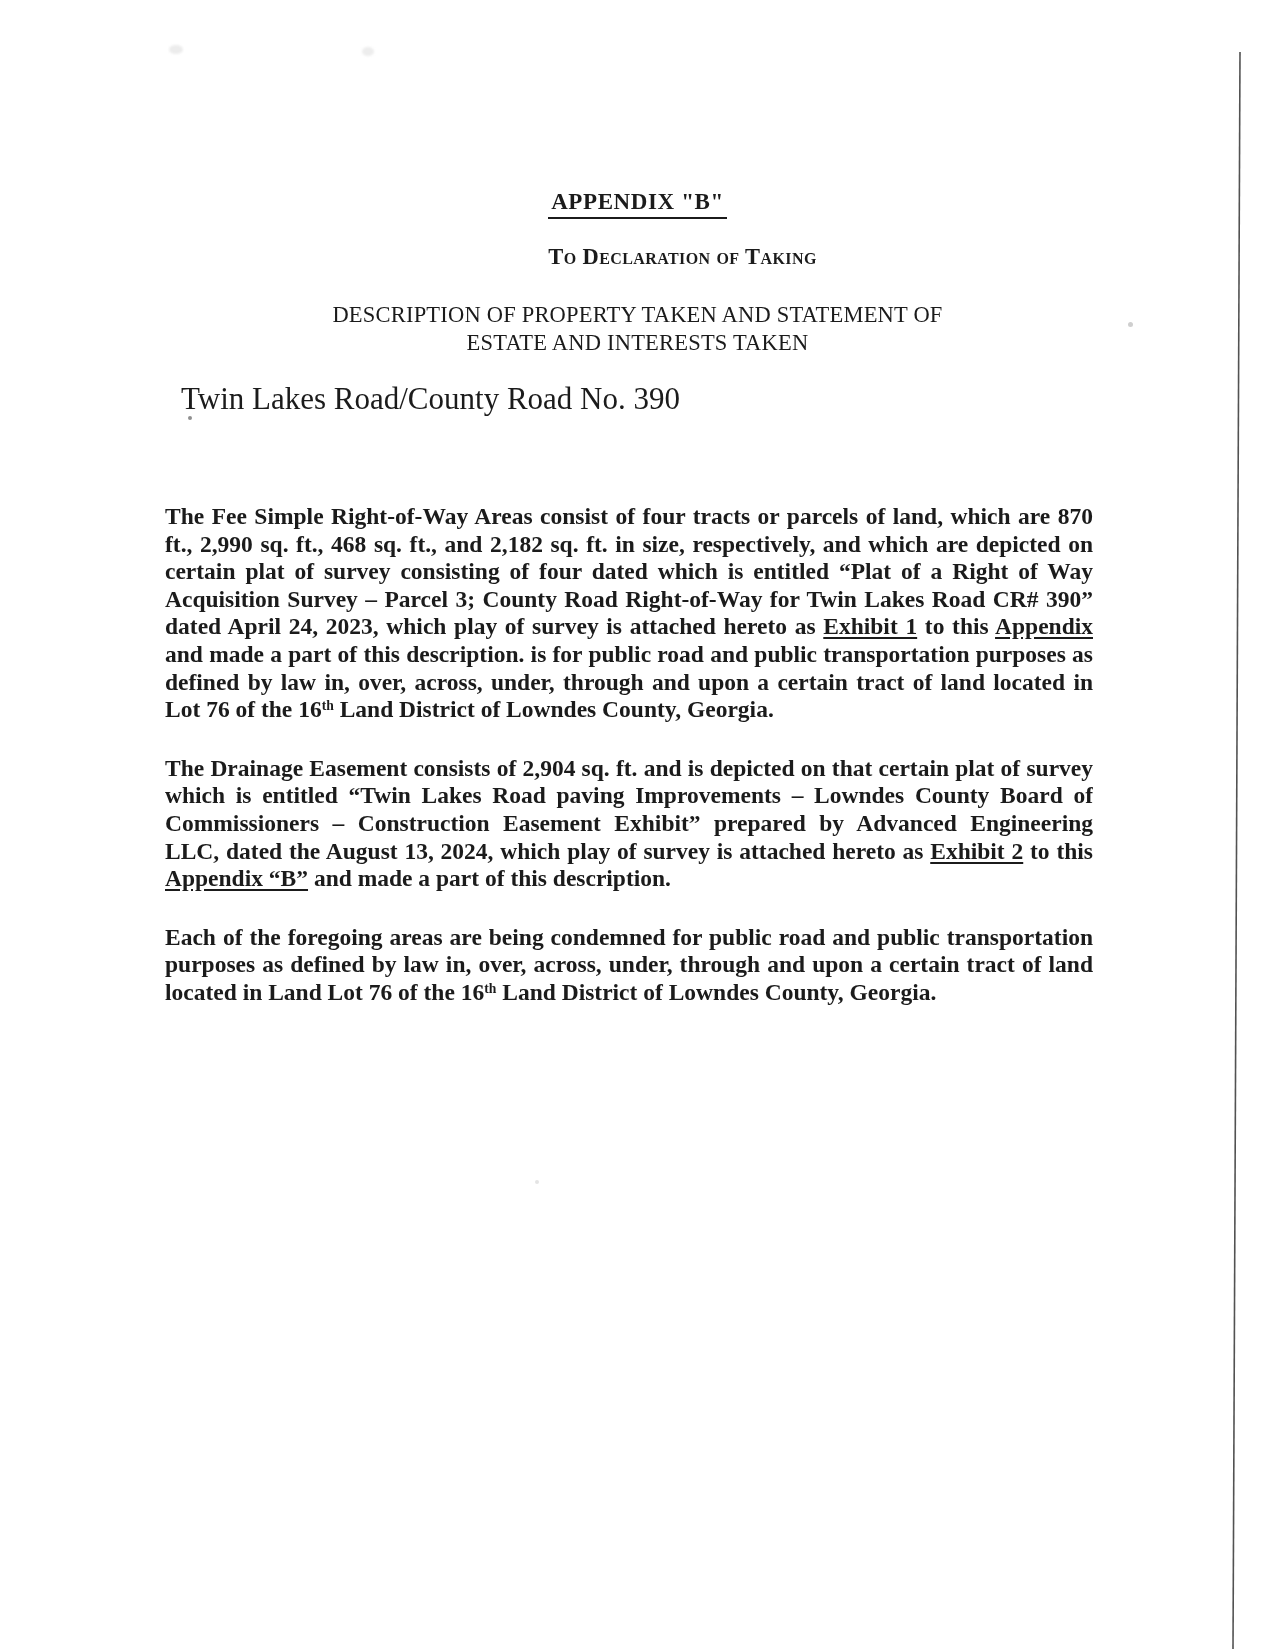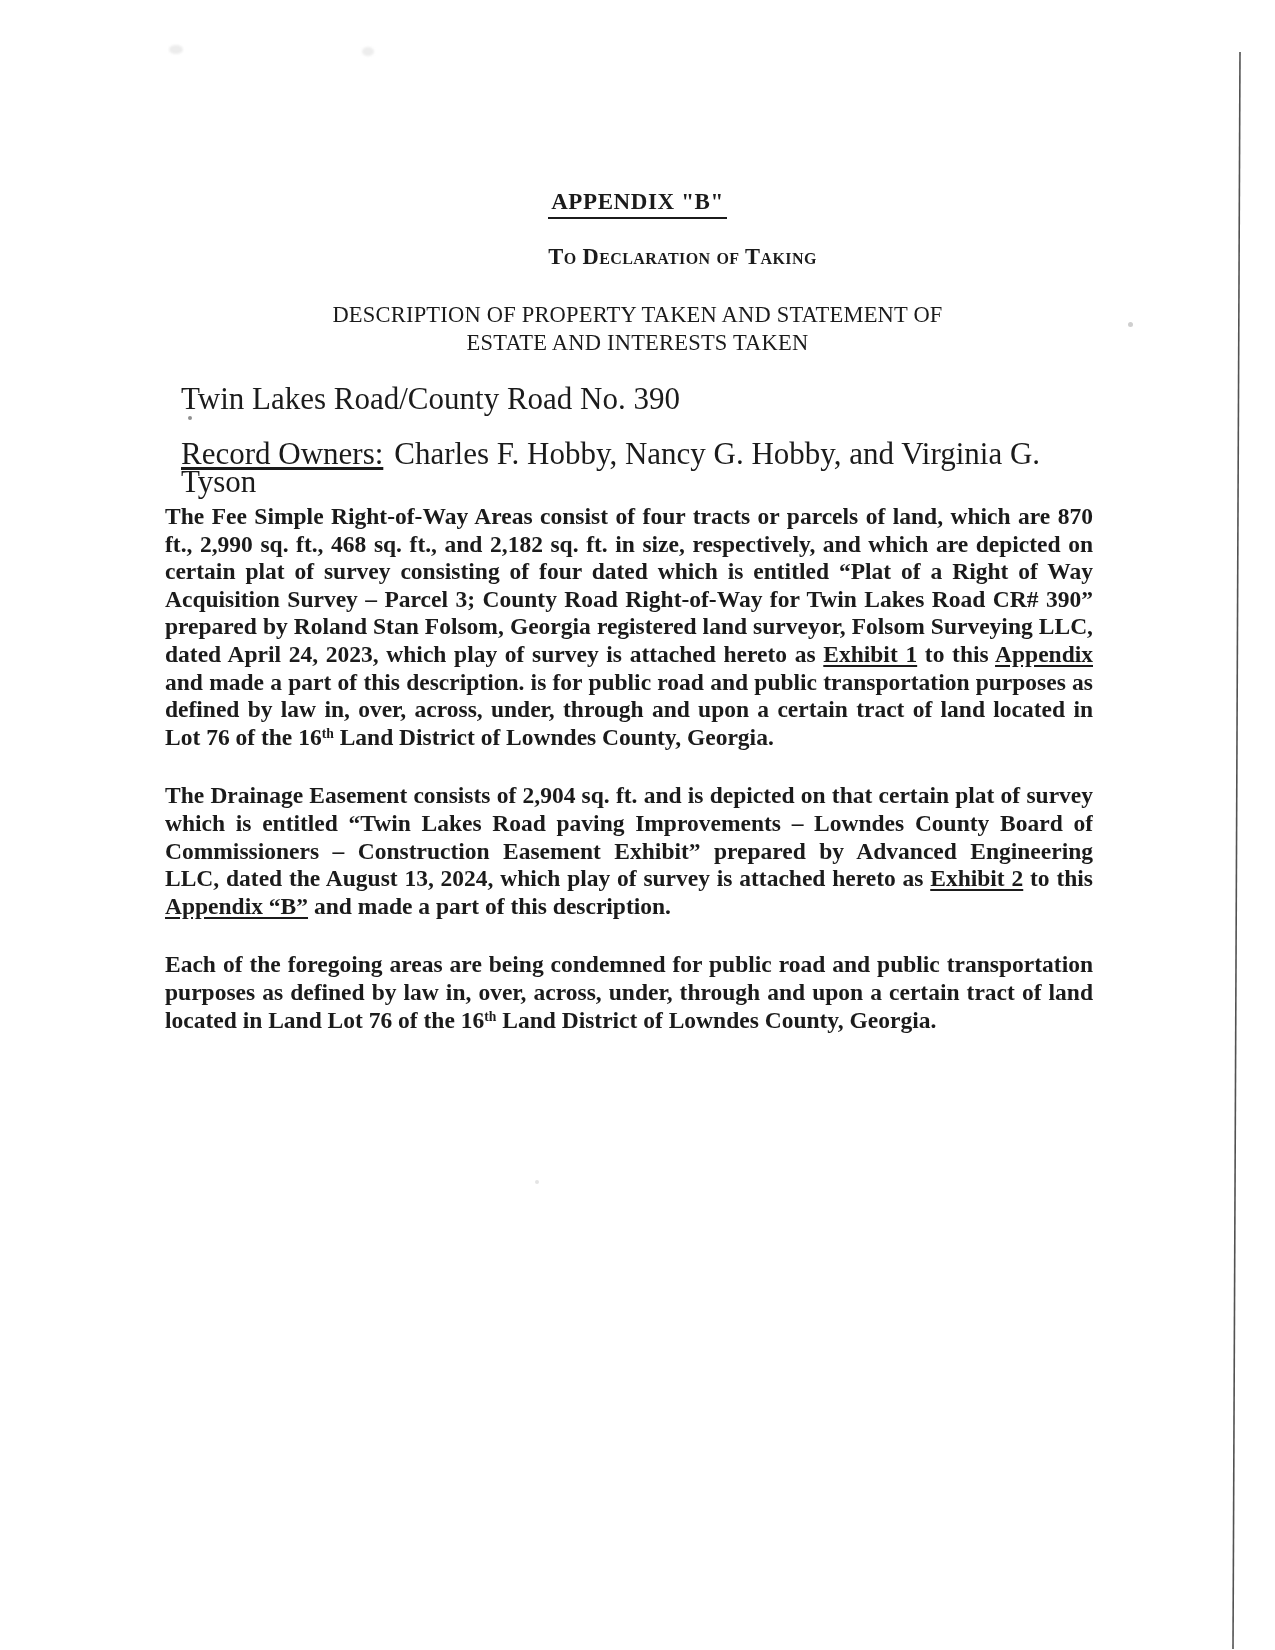--- a/index.html
+++ b/index.html
@@ -107,31 +107,27 @@
 
   <div class="heading subtitle">To Declaration of Taking</div>
 
   <div class="heading desc">
     <div>DESCRIPTION OF PROPERTY TAKEN AND STATEMENT OF</div>
     <div>ESTATE AND INTERESTS TAKEN</div>
   </div>
 
   <div class="body-line property">Twin Lakes Road/County Road No. 390</div>
 
-  <div class="body-line owners">
-    <span class="ul">Record Owners:</span><span class="owners-value">Charles F. Hobby, Nancy G. Hobby, and Virginia G. Tyson</span>
-  </div>
 
   <div id="paragraphs">
       <div class="para">
         <div class="line fill"><span>The Fee Simple Right-of-Way Areas consist of four tracts or parcels of land, which are 870 sq.</span></div>
         <div class="line fill"><span>ft., 2,990 sq. ft., 468 sq. ft., and 2,182 sq. ft. in size, respectively, and which are depicted on that</span></div>
         <div class="line fill"><span>certain plat of survey consisting of four dated which is entitled “Plat of a Right of Way</span></div>
         <div class="line fill"><span>Acquisition Survey – Parcel 3; County Road Right-of-Way for Twin Lakes Road CR# 390”</span></div>
-        <div class="line fill"><span>prepared by Roland Stan Folsom, Georgia registered land surveyor, Folsom Surveying LLC,</span></div>
         <div class="line fill"><span>dated April 24, 2023, which play of survey is attached hereto as </span><span class="ul">Exhibit 1</span><span> to this </span><span class="ul">Appendix “B”</span></div>
         <div class="line fill"><span>and made a part of this description. is for public road and public transportation purposes as</span></div>
         <div class="line fill"><span>defined by law in, over, across, under, through and upon a certain tract of land located in Land</span></div>
         <div class="line"><span>Lot 76 of the 16</span><sup>th</sup><span> Land District of Lowndes County, Georgia.</span></div>
       </div>
       <div class="para">
         <div class="line fill"><span>The Drainage Easement consists of 2,904 sq. ft. and is depicted on that certain plat of survey</span></div>
         <div class="line fill"><span>which is entitled “Twin Lakes Road paving Improvements – Lowndes County Board of</span></div>
         <div class="line fill"><span>Commissioners – Construction Easement Exhibit” prepared by Advanced Engineering Services,</span></div>
         <div class="line fill"><span>LLC, dated the August 13, 2024, which play of survey is attached hereto as </span><span class="ul">Exhibit 2</span><span> to this</span></div>

